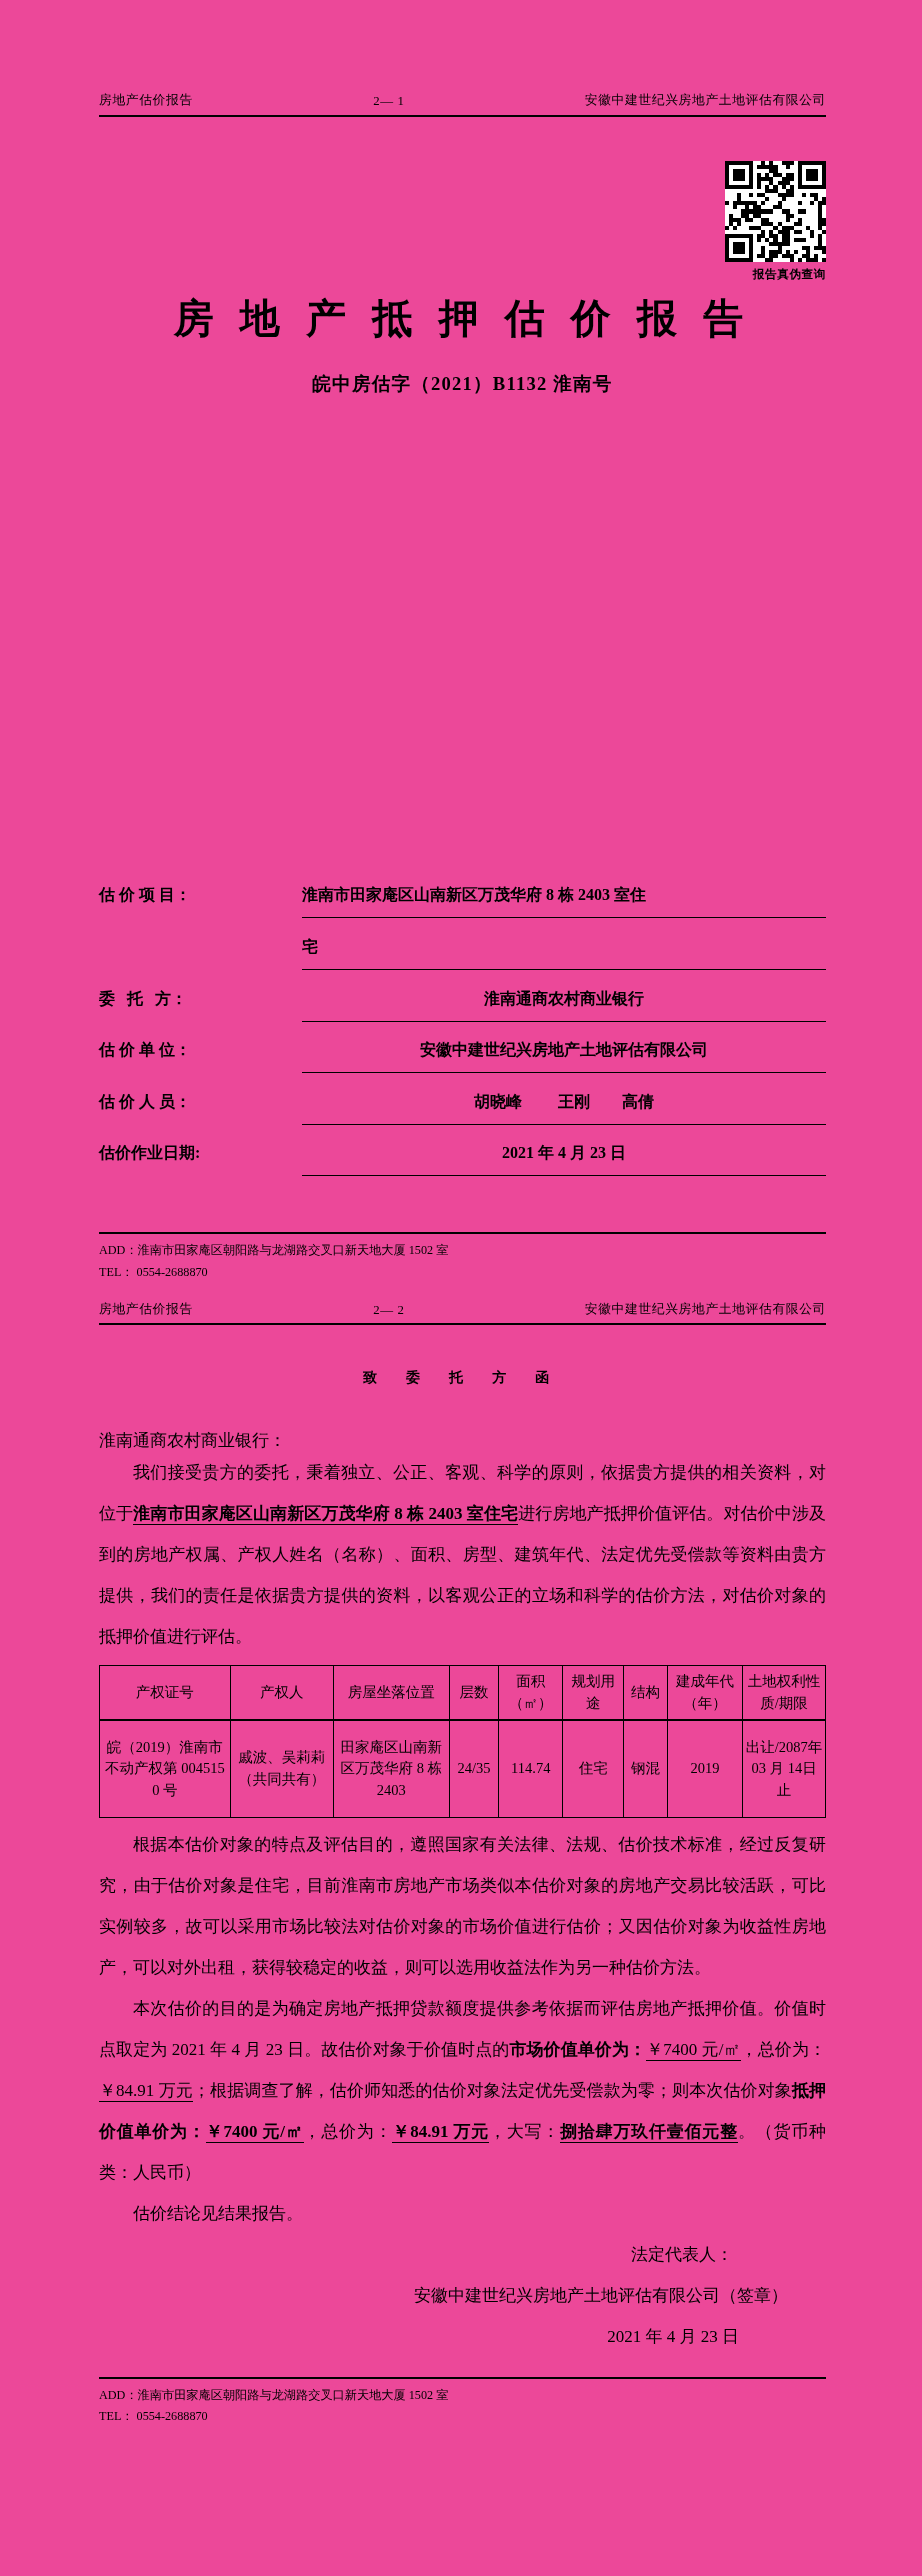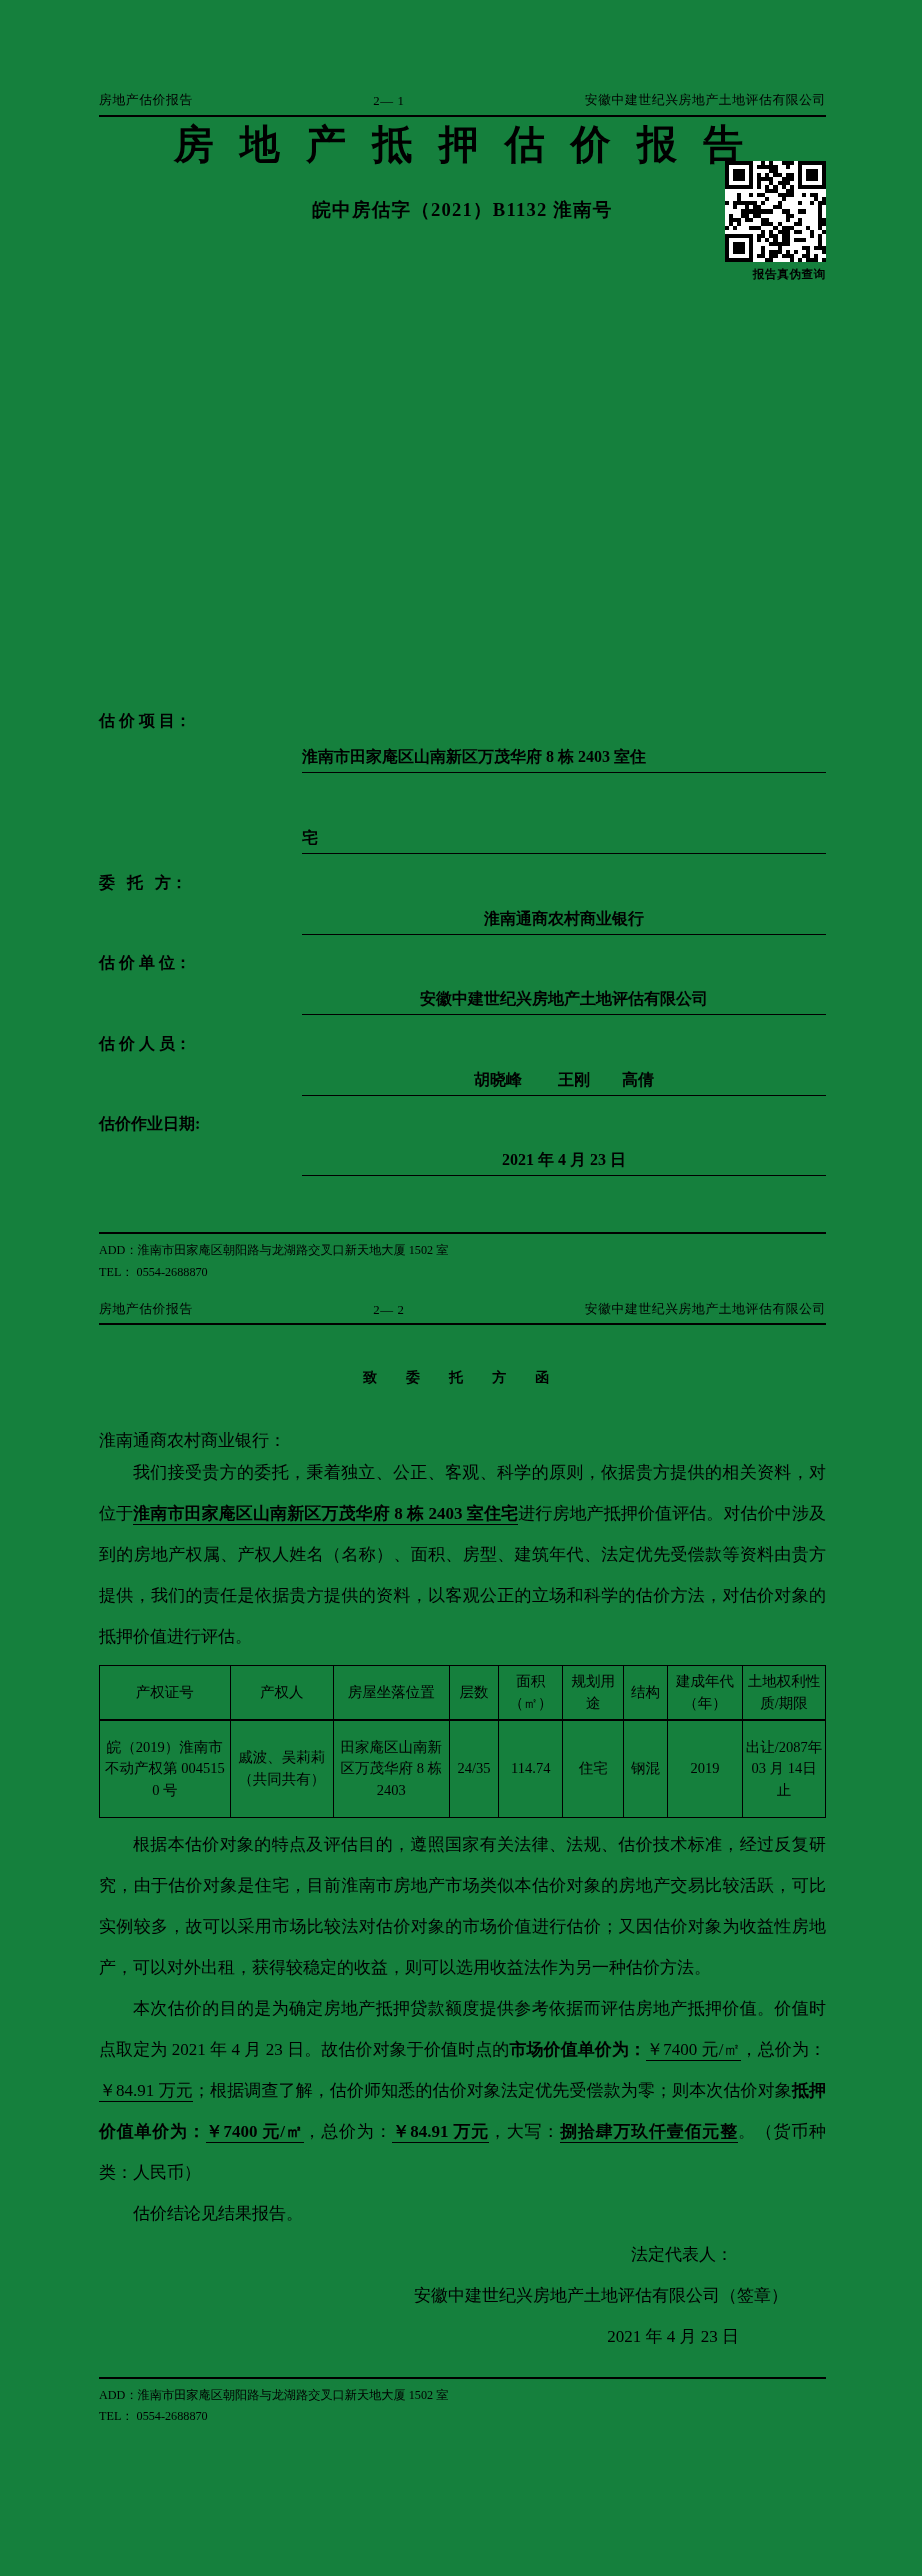--- a/index.html
+++ b/index.html
@@ -1,46 +1,46 @@
 <!DOCTYPE html>
 <html style="font-size:9.3px"><head>
 <meta charset="utf-8">
 <style>
   html,body{margin:0;padding:0;background:#e8e8e8;}
   .page{
     position:relative;
     width:922px;height:2576px;
     margin:0 auto;
-    background:#15803d;
+    background:#ec4899;
     color:#000;
     font-family:"Liberation Serif","DejaVu Serif",serif;
     overflow:hidden;
     box-sizing:border-box;
     padding:0 96px 0 99px;
   }
   
   .run-header{
     display:flex;justify-content:space-between;align-items:flex-end;
     font-size:12.8px;letter-spacing:0.6px;
     padding-bottom:5.8px;border-bottom:2.3px solid #000;
   }
   .ph1{margin-top:92px;}
   .ph2{margin-top:17.4px;}
   
   .qr-wrap{position:absolute;top:161px;right:96px;width:101px;text-align:right;}
   .qr-wrap svg{display:block;width:101px;height:101px;}
   .qr-caption{font-size:11.6px;font-weight:bold;margin-top:4.6px;letter-spacing:0.6px;}
   
-  .main-title{text-align:center;font-size:40px;font-weight:bold;letter-spacing:8.1px;white-space:nowrap;}
+  .main-title{margin-top:174px;text-align:center;font-size:40px;font-weight:bold;letter-spacing:8.1px;white-space:nowrap;}
   .doc-number{margin-top:25.6px;text-align:center;font-size:18.6px;font-weight:bold;letter-spacing:1.2px;}
   
   .fields{margin-top:488px;}
   .field-row{display:flex;font-size:16px;font-weight:bold;margin-bottom:18.6px;}
   .field-label{flex:0 0 203px;white-space:pre;}
-  .field-value{flex:1;border-bottom:1.7px solid #000;text-align:center;padding-bottom:4px;white-space:pre;margin-top:36px;}
+  .field-value{flex:1;border-bottom:1.7px solid #000;text-align:center;padding-bottom:11px;white-space:pre;}
   .field-value.left{text-align:left;}
   .wrap-line{margin-top:7px;}
   
   .page-footer{border-top:2.3px solid #000;padding-top:5.8px;font-size:12.2px;line-height:21.5px;}
   .pf1{margin-top:56px;}
   .pf2{margin-top:20px;}
   
   .letter-title{margin-top:44px;text-align:center;font-size:14px;font-weight:bold;letter-spacing:12.8px;}
   .salutation{margin-top:42px;font-size:17px;font-weight:normal;line-height:23px;}
   .body-para{font-size:17px;line-height:41px;text-align:justify;text-indent:34px;margin:0;}

